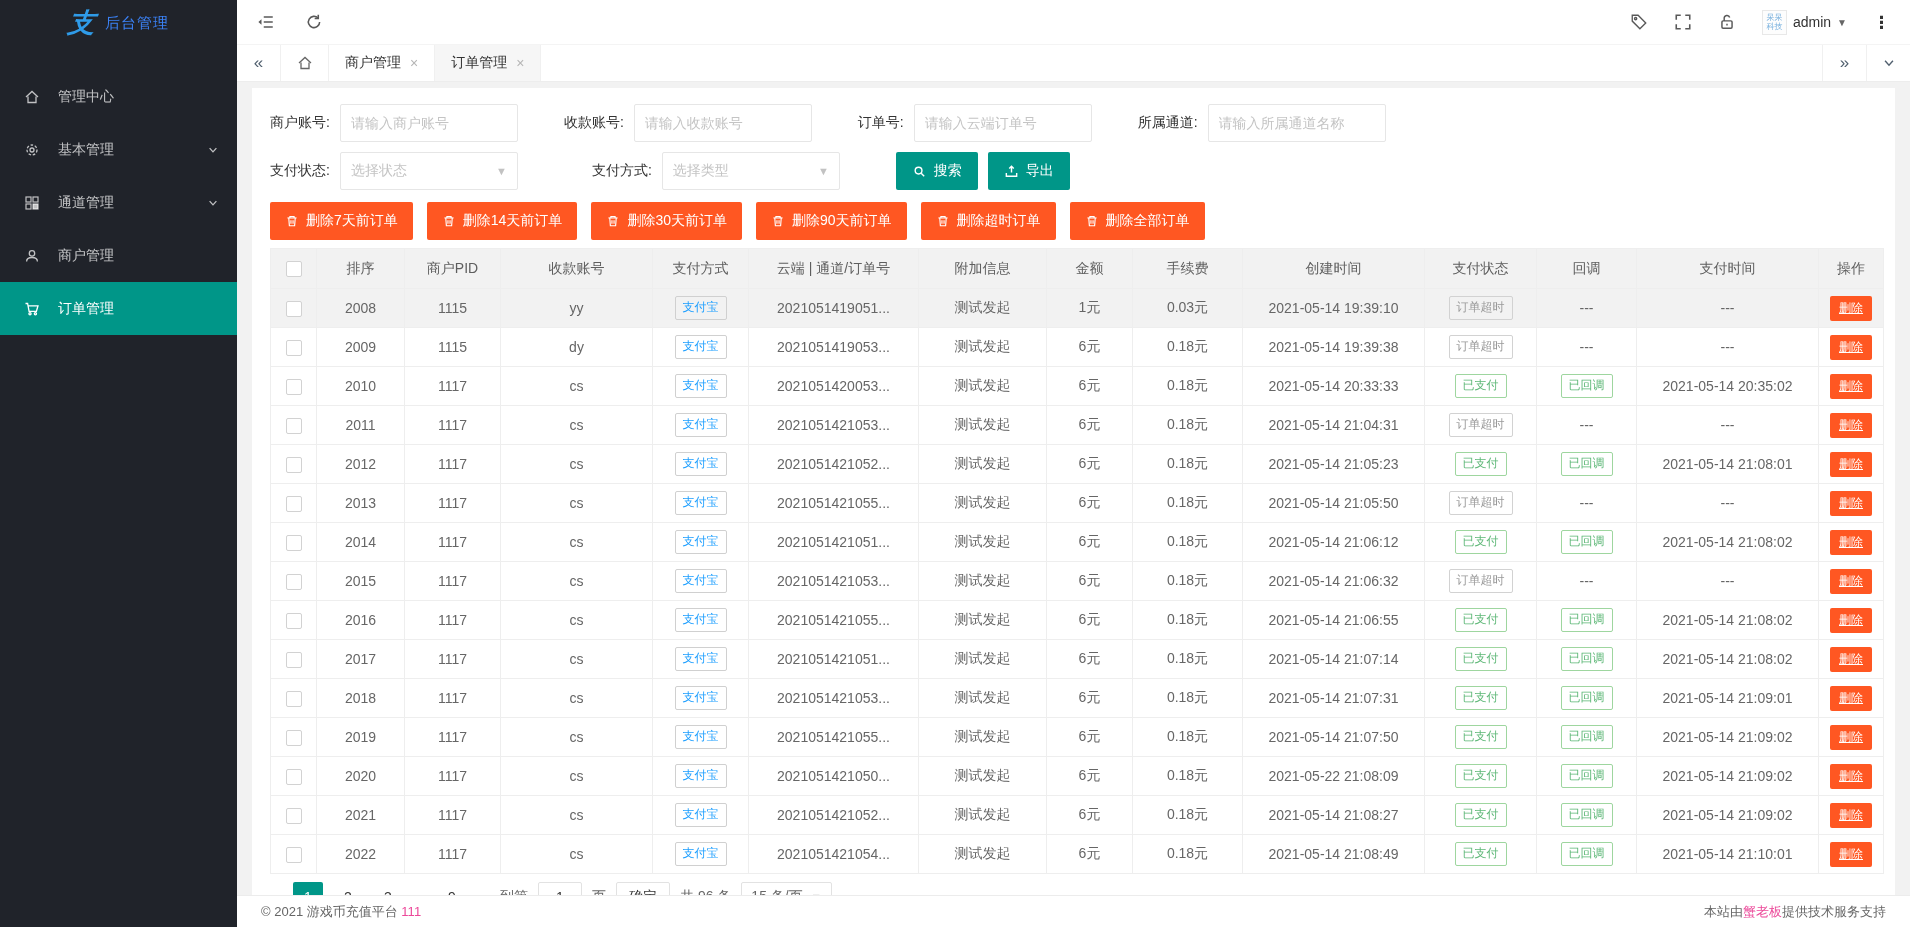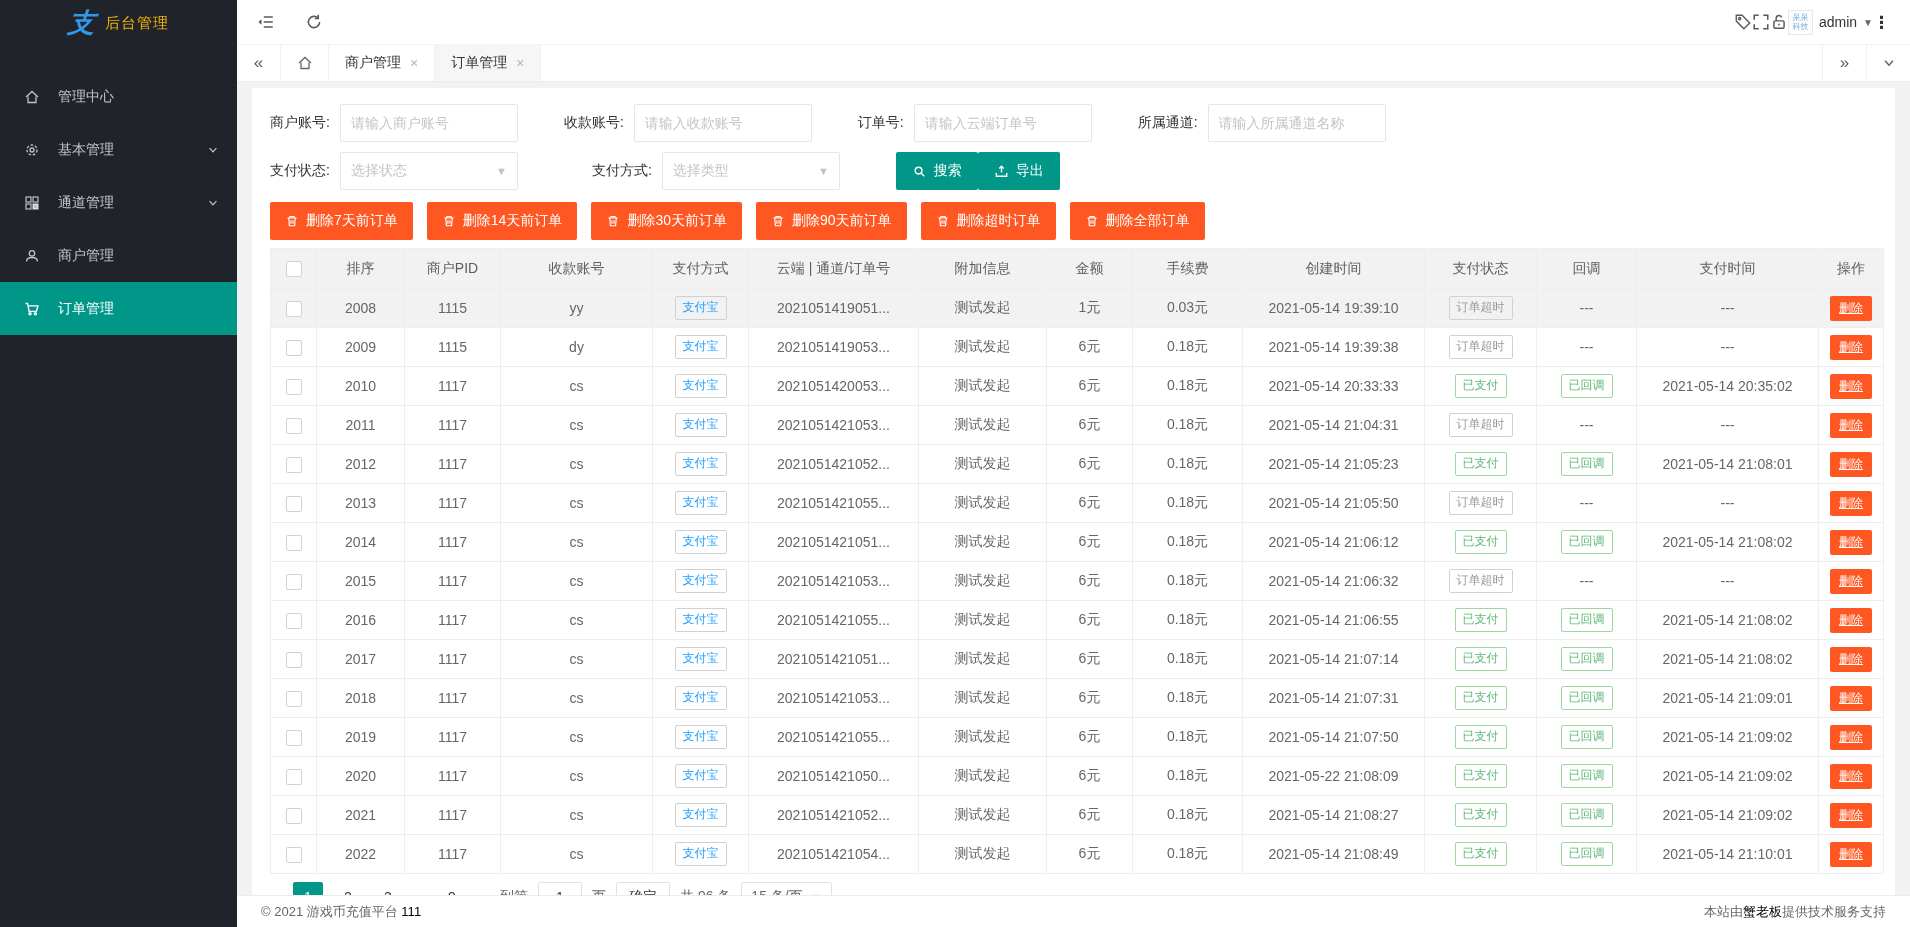--- a/index.html
+++ b/index.html
@@ -4,37 +4,37 @@
 <style>
   * { margin:0; padding:0; box-sizing:border-box; }
   html,body { width:1910px; height:927px; overflow:hidden; }
   body { font-family:"Liberation Sans","DejaVu Sans",sans-serif; background:#f2f2f2; font-size:14px; }
   .app { display:flex; width:100%; height:100%; }
 
   
   .sidebar { width:237px; flex-shrink:0; background:#20232a; display:flex; flex-direction:column; }
   .logo { height:46px; display:flex; align-items:center; justify-content:center; gap:10px; }
   .logo-glyph { color:#2f9be8; font-size:27px; font-weight:bold; font-style:italic; transform:skewX(-6deg); }
-  .logo-text { color:#eab308; font-size:15px; letter-spacing:1px; }
+  .logo-text { color:#3b82f6; font-size:15px; letter-spacing:1px; }
   .menu { margin-top:24px; }
   .menu-item { height:53px; display:flex; align-items:center; padding:0 18px 0 24px; font-size:14px; cursor:pointer; color:rgba(255,255,255,0.72); }
   .menu-item svg { width:16px; height:16px; }
   .mi-icon { margin-right:18px; display:flex; align-items:center; }
   .menu-item .chev { margin-left:auto; display:flex; align-items:center; }
   .menu-item .chev svg { width:12px; height:12px; }
   .menu-item.active { background:#009688; color:#fff; }
 
   
   .main { flex:1; display:flex; flex-direction:column; height:100%; min-width:0; }
 
   .topbar { height:44px; background:#fff; display:flex; align-items:center; padding:0 20px; flex-shrink:0; }
   .tb-icon { color:#595959; display:flex; align-items:center; cursor:pointer; }
   .tb-icon svg { width:18px; height:18px; }
   .tb-left { display:flex; align-items:center; gap:30px; }
-  .tb-right { margin-left:auto; display:flex; align-items:center; }
+  .tb-right { margin-left:auto; display:flex; align-items:center; gap:26px; }
   .avatar { width:25px; height:25px; border:1px solid #e8e8e8; background:#fdfdfd; color:#74aedd; font-size:8px; line-height:9px; text-align:center; display:flex; flex-direction:column; justify-content:center; }
   .admin-wrap { display:flex; align-items:center; gap:6px; cursor:pointer; }
   .admin-name { color:#333; font-size:14px; }
   .caret { color:#666; font-size:10px; }
   .dots { color:#333; font-size:17px; font-weight:bold; cursor:pointer; }
 
   
   .tabbar { height:38px; background:#fff; border-top:1px solid #f4f4f4; border-bottom:1px solid #ededed; display:flex; align-items:stretch; flex-shrink:0; }
   .tab-nav { width:44px; display:flex; align-items:center; justify-content:center; color:#51606f; font-size:17px; border-right:1px solid #f0f0f0; cursor:pointer; }
   .tab-nav.rb { border-right:none; border-left:1px solid #f0f0f0; }
@@ -55,21 +55,21 @@
   .fgroup { display:flex; align-items:center; margin-right:46px; }
   .fgroup label { color:#333; margin-right:10px; white-space:nowrap; }
   .finput { width:178px; height:38px; border:1px solid #e6e6e6; border-radius:2px; padding:0 10px; font-size:14px; color:#666; outline:none; font-family:inherit; }
   .finput::placeholder { color:#c4c4c4; }
   .fselect { position:relative; width:178px; height:38px; border:1px solid #e6e6e6; border-radius:2px; display:flex; align-items:center; padding:0 24px 0 10px; color:#c4c4c4; cursor:pointer; background:#fff; }
   .sel-caret { position:absolute; right:10px; color:#c2c2c2; font-size:11px; }
 
   .btn-teal { height:38px; background:#009688; color:#fff; border:none; border-radius:2px; font-size:14px; padding:0 16px; display:inline-flex; align-items:center; gap:7px; cursor:pointer; font-family:inherit; }
   .btn-teal svg { width:15px; height:15px; }
   .btn-search { margin-left:10px; }
-  .btn-export { margin-left:0; }
+  .btn-export { margin-left:10px; }
 
   .bulk-row { display:flex; align-items:center; margin:12px 0 8px 0; }
   .btn-danger { height:38px; background:#ff5722; color:#fff; border:none; border-radius:2px; font-size:14px; padding:0 15px; margin-right:14px; display:inline-flex; align-items:center; gap:7px; cursor:pointer; font-family:inherit; }
   .btn-danger svg { width:14px; height:14px; }
 
   
   table { width:100%; border-collapse:collapse; table-layout:fixed; }
   th, td { border:1px solid #eeeeee; text-align:center; font-size:14px; font-weight:normal; overflow:hidden; white-space:nowrap; padding:0 4px; }
   thead th { height:40px; background:#f2f2f2; color:#5e5e5e; }
   tbody td { height:39px; color:#666; }
@@ -89,21 +89,21 @@
   .pg-btn { min-width:30px; height:30px; background:#fff; border:none; color:#333; font-size:14px; cursor:pointer; font-family:inherit; }
   .pg-btn.active { background:#009688; color:#fff; border-radius:2px; }
   .pg-ellipsis { color:#999; }
   .jump-input { width:44px; height:30px; border:1px solid #e2e2e2; border-radius:2px; text-align:center; font-size:14px; color:#333; outline:none; font-family:inherit; }
   .confirm-btn { height:30px; padding:0 12px; border:1px solid #e2e2e2; background:#fff; border-radius:2px; font-size:14px; color:#333; cursor:pointer; font-family:inherit; }
   .size-select { height:30px; border:1px solid #e2e2e2; border-radius:2px; padding:0 9px; display:flex; align-items:center; gap:8px; color:#666; cursor:pointer; background:#fff; }
   .size-select .sel-caret { position:static; }
 
   
   .footer { height:32px; background:#fff; border-top:1px solid #ececec; display:flex; align-items:center; justify-content:space-between; padding:0 24px; font-size:13px; color:#666; flex-shrink:0; }
-  .link { color:#000000; cursor:pointer; }
+  .link { color:#ec4899; cursor:pointer; }
 </style>
 </head>
 <body>
 
 <div class="app">
 
   <aside class="sidebar">
     <div class="logo">
       <span class="logo-glyph">支</span>
       <span class="logo-text">后台管理</span>

